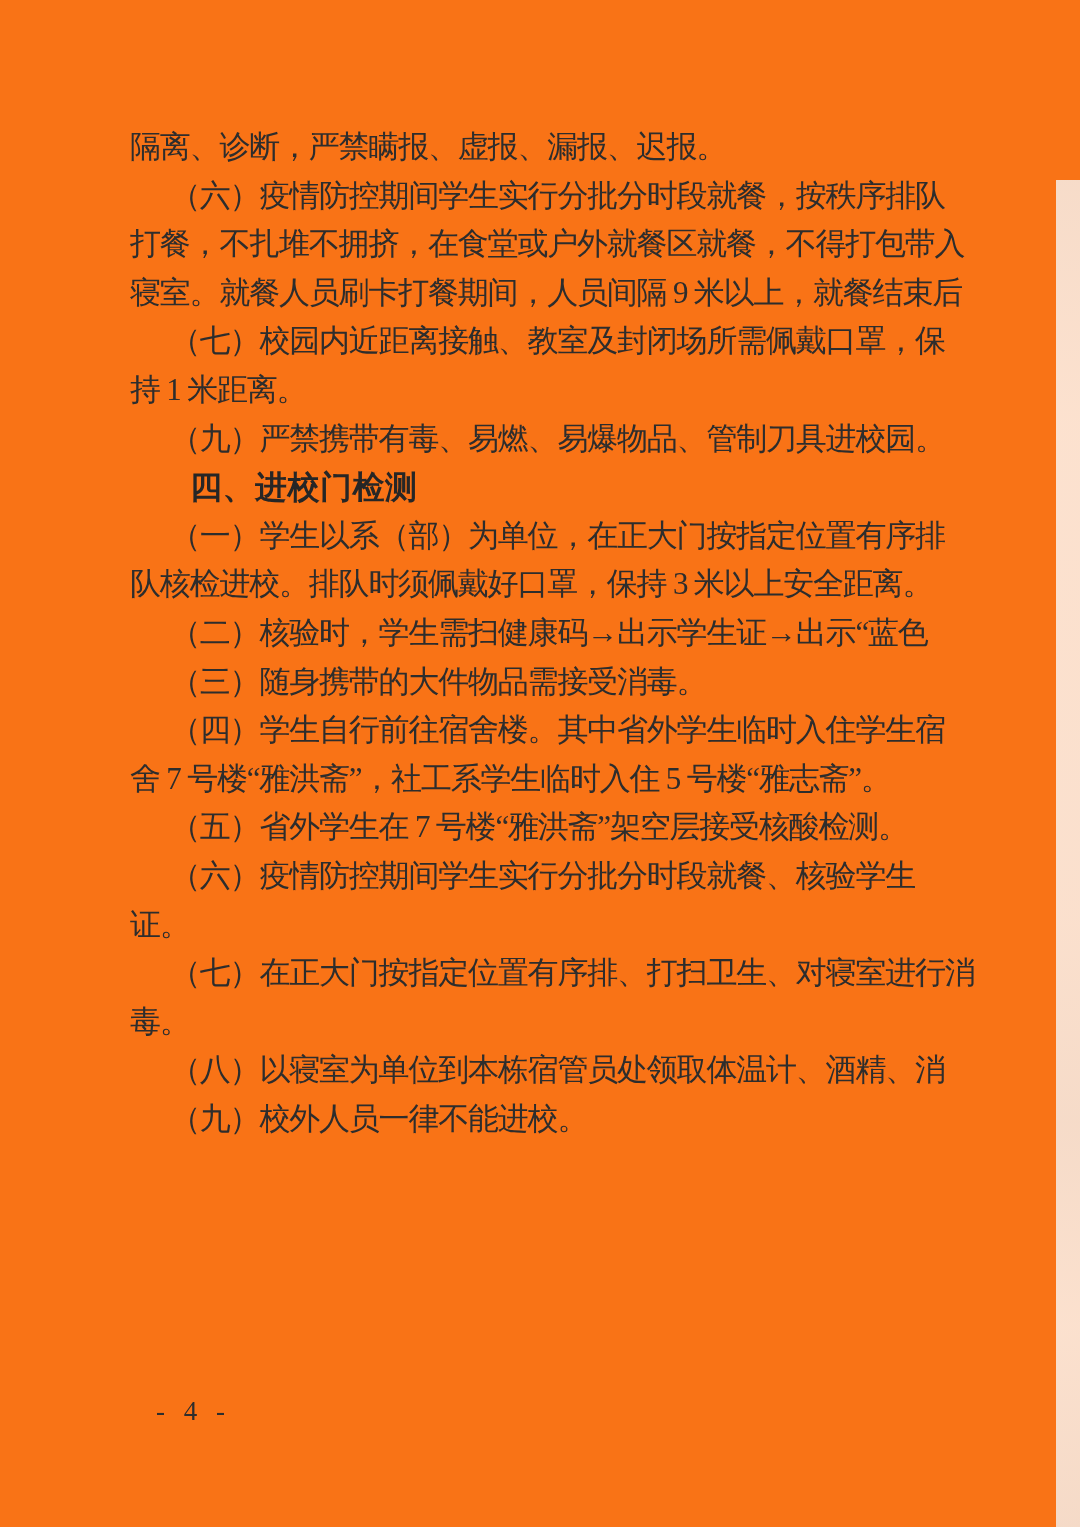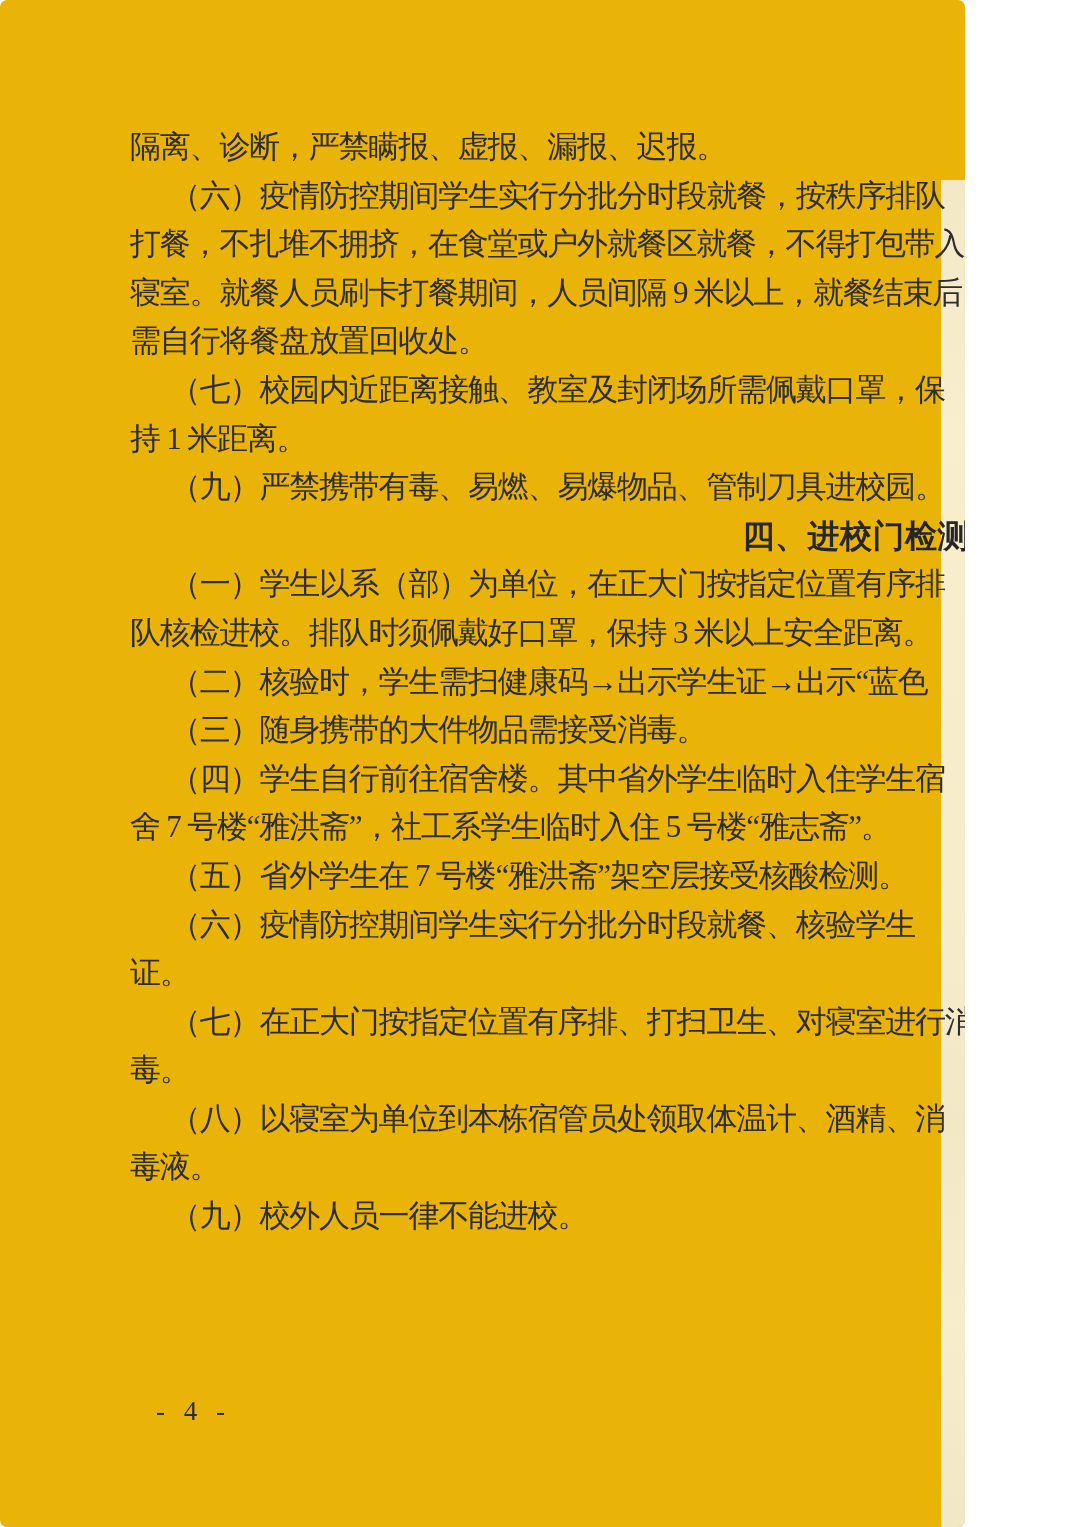--- a/index.html
+++ b/index.html
@@ -2,26 +2,25 @@
 <html><head>
 <meta charset="utf-8">
 <style>
   html, body {
     margin: 0;
     padding: 0;
     background: #ffffff;
   }
   .page {
     position: relative;
-    width: 965px;
+    width: 1080px;
     height: 1527px;
-    background: #eab308;
+    background: #f97316;
     overflow: hidden;
     font-family: "Liberation Serif", "DejaVu Serif", serif;
-    border-radius: 7px;
   }
   
   .scan-strip {
     position: absolute;
     right: 0;
     top: 180px;
     bottom: 0;
     width: 24px;
     background: linear-gradient(180deg,
       #f6f6f6 0%, #fdfdfd 18%, #fbfbfb 55%,
@@ -46,21 +45,20 @@
   .line.indent {
     text-indent: 40px;
   }
   .line.heading {
     font-family: "Liberation Sans", "DejaVu Sans", sans-serif;
     font-weight: 600;
     font-size: 32px;
     letter-spacing: 0.5px;
     color: #262626;
     text-indent: 60px;
-    text-align: right;
   }
   .page-number {
     position: absolute;
     left: 156px;
     top: 1396px;
     font-size: 27px;
     letter-spacing: 6px;
     color: #2d2d2d;
     font-family: "Liberation Serif", "DejaVu Serif", serif;
   }
@@ -69,35 +67,33 @@
 <body>
 
 <div class="page">
   <div class="scan-strip"></div>
 
   <div class="content">
     <div class="line">隔离、诊断，严禁瞒报、虚报、漏报、迟报。</div>
     <div class="line indent">（六）疫情防控期间学生实行分批分时段就餐，按秩序排队</div>
     <div class="line">打餐，不扎堆不拥挤，在食堂或户外就餐区就餐，不得打包带入</div>
     <div class="line">寝室。就餐人员刷卡打餐期间，人员间隔 9 米以上，就餐结束后</div>
-    <div class="line">需自行将餐盘放置回收处。</div>
     <div class="line indent">（七）校园内近距离接触、教室及封闭场所需佩戴口罩，保</div>
     <div class="line">持 1 米距离。</div>
     <div class="line indent">（九）严禁携带有毒、易燃、易爆物品、管制刀具进校园。</div>
     <div class="line heading">四、进校门检测</div>
     <div class="line indent">（一）学生以系（部）为单位，在正大门按指定位置有序排</div>
     <div class="line">队核检进校。排队时须佩戴好口罩，保持 3 米以上安全距离。</div>
     <div class="line indent">（二）核验时，学生需扫健康码→出示学生证→出示“蓝色</div>
     <div class="line indent">（三）随身携带的大件物品需接受消毒。</div>
     <div class="line indent">（四）学生自行前往宿舍楼。其中省外学生临时入住学生宿</div>
     <div class="line">舍 7 号楼“雅洪斋”，社工系学生临时入住 5 号楼“雅志斋”。</div>
     <div class="line indent">（五）省外学生在 7 号楼“雅洪斋”架空层接受核酸检测。</div>
     <div class="line indent">（六）疫情防控期间学生实行分批分时段就餐、核验学生</div>
     <div class="line">证。</div>
     <div class="line indent">（七）在正大门按指定位置有序排、打扫卫生、对寝室进行消</div>
     <div class="line">毒。</div>
     <div class="line indent">（八）以寝室为单位到本栋宿管员处领取体温计、酒精、消</div>
-    <div class="line">毒液。</div>
     <div class="line indent">（九）校外人员一律不能进校。</div>
   </div>
 
   <div class="page-number">- 4 -</div>
 </div>
 
 </body></html>

